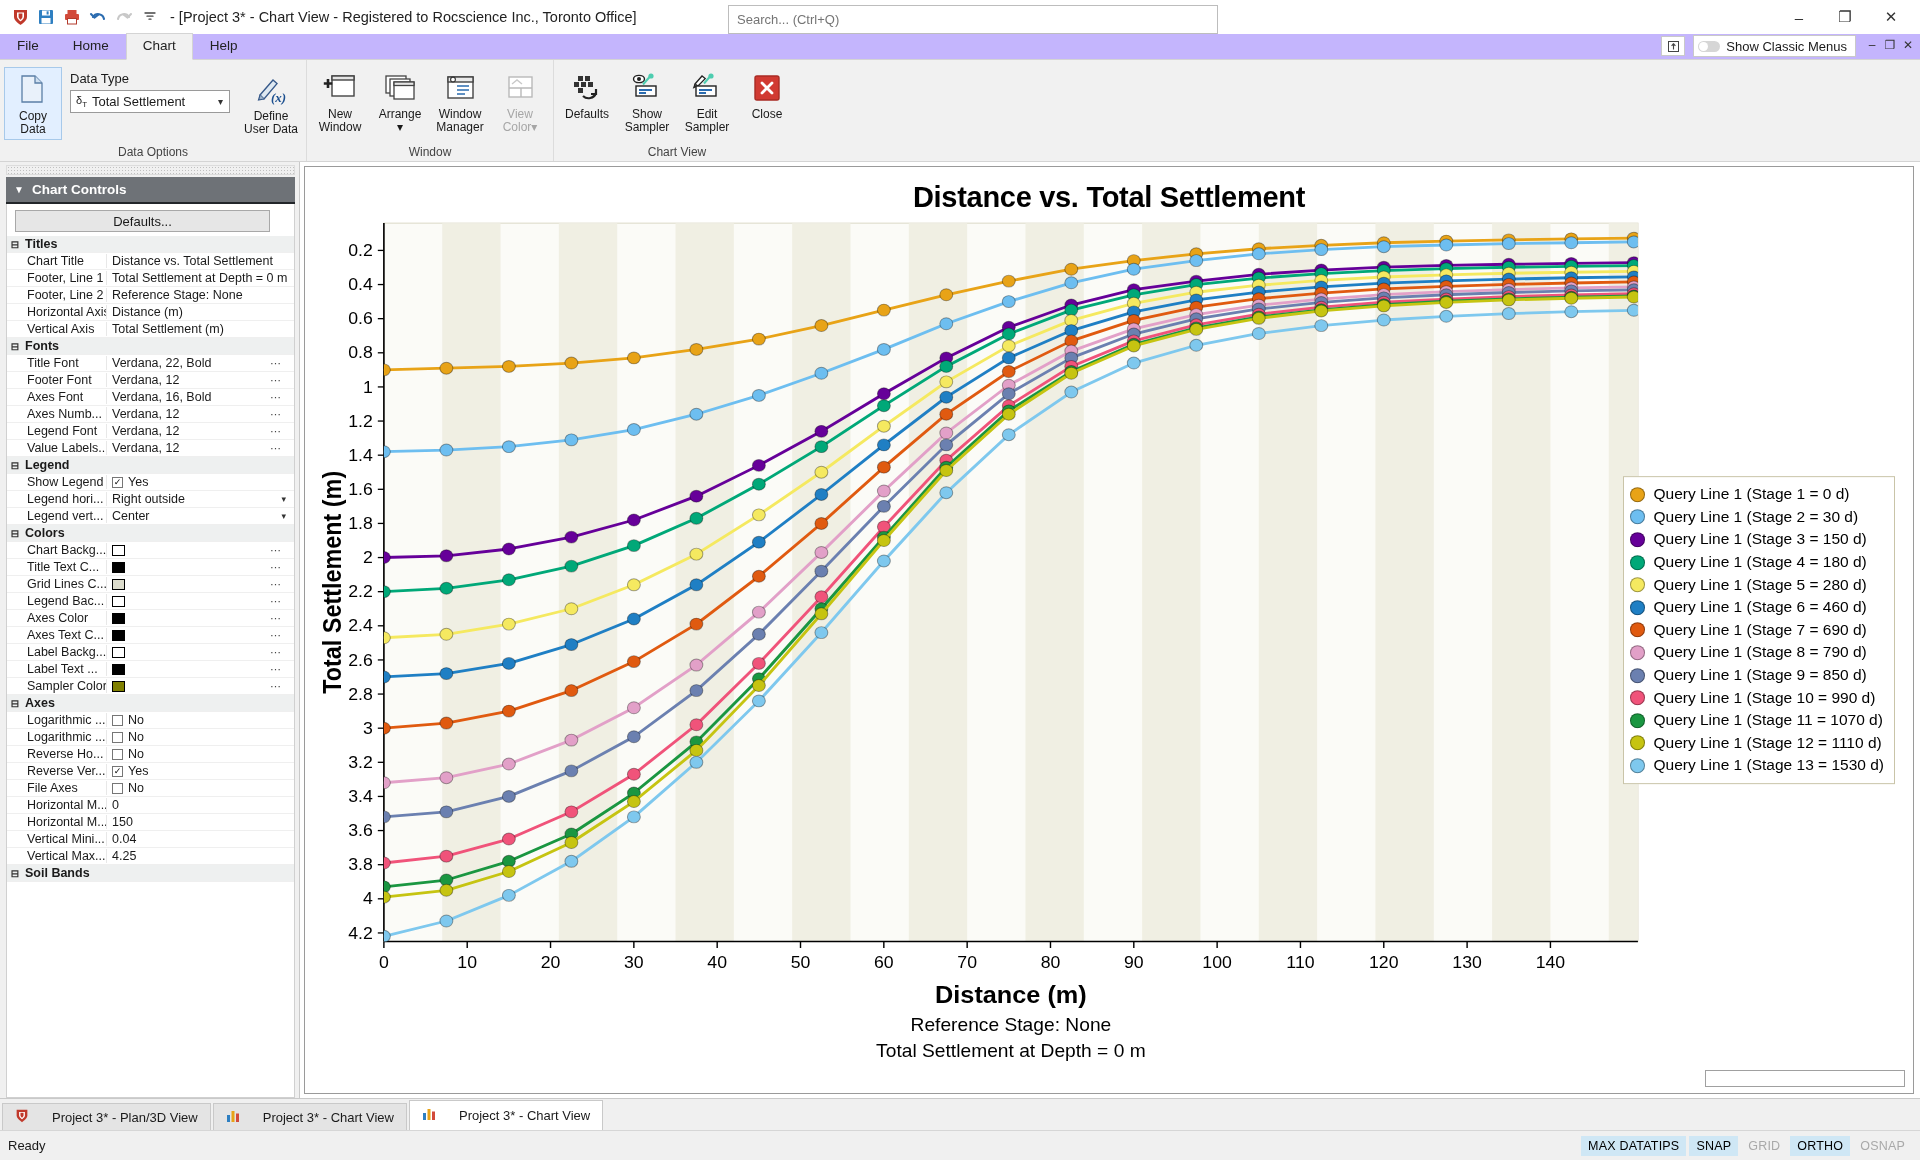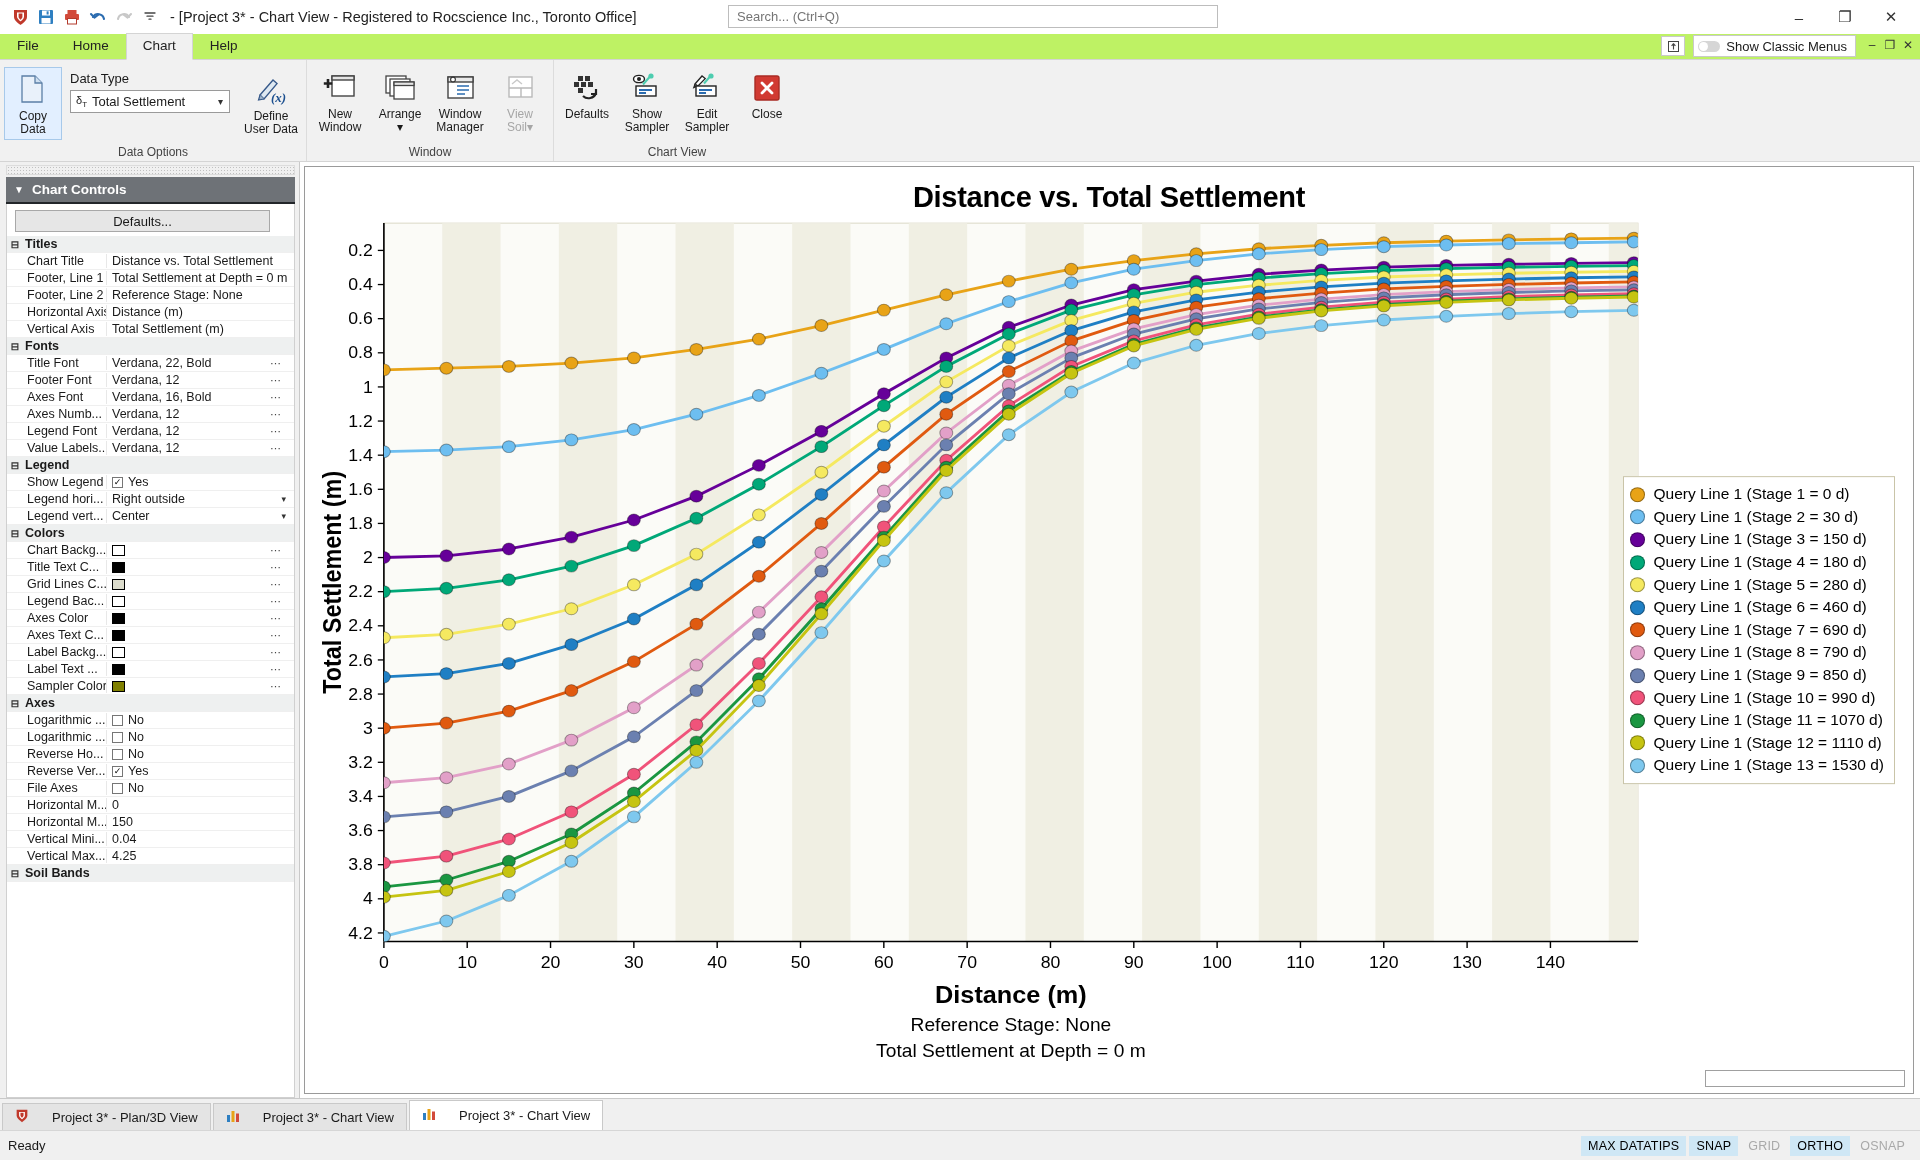--- a/index.html
+++ b/index.html
@@ -13,28 +13,28 @@
   }
 
   
   .titlebar { height:34px; background:#ffffff; display:flex; align-items:center;
               padding:0 4px; position:relative; }
   .qat { display:flex; align-items:center; gap:6px; padding-left:6px; }
   .qat .ic { width:20px; height:20px; display:inline-flex; align-items:center;
              justify-content:center; cursor:pointer; }
   .app-title { font-size:14.5px; color:#222; margin-left:10px; white-space:nowrap; }
   .search-wrap { position:absolute; left:728px; top:5px; width:490px; }
-  .search-box { width:100%; height:23px; border:1px solid #bdbdbd; background:#fff;
+  .search-box { width:100%; height:29px; border:1px solid #bdbdbd; background:#fff;
                 font-size:13px; padding:0 8px; color:#555; font-family:"Liberation Sans",sans-serif; }
   .wincontrols { position:absolute; right:6px; top:0; height:34px; display:flex; align-items:center; gap:0; }
   .wbtn { width:46px; height:32px; display:flex; align-items:center; justify-content:center;
           font-size:15px; color:#333; cursor:pointer; }
 
   
-  .ribbon-tabs { height:26px; background:#bef264; display:flex; align-items:flex-end;
+  .ribbon-tabs { height:26px; background:#c4b5fd; display:flex; align-items:flex-end;
                  border-bottom:1px solid #d4d4d4; position:relative; }
   .rtab { padding:4px 16px 5px 16px; font-size:13.5px; color:#222; cursor:pointer;
           border:1px solid transparent; border-bottom:none; line-height:16px; }
   .rtab.active { background:#f1f1f1; border-color:#d4d4d4; border-bottom:1px solid #f1f1f1;
                  margin-bottom:-1px; }
   .ribbon-right { position:absolute; right:4px; bottom:2px; display:flex; align-items:center; gap:8px; }
   .pin-ic { width:24px; height:20px; border:1px solid #c9c9c9; display:flex;
             align-items:center; justify-content:center; background:#fff; cursor:pointer; }
   .classic-toggle { display:flex; align-items:center; gap:6px; border:1px solid #c9c9c9;
                     background:#fff; height:22px; padding:0 8px 0 4px; font-size:13px; cursor:pointer; }
@@ -293,21 +293,21 @@
       </div>
       <div class="bigbtn disabled">
         <span class="icon-box">
           <svg width="34" height="30" viewBox="0 0 34 30">
               <rect x="6" y="4" width="23" height="20" fill="#fff" stroke="#b9b9b9" stroke-width="1.4"></rect>
               <path d="M6 15h23M18 15v9" stroke="#b9b9b9" stroke-width="1.4"></path>
               <path d="M9 11l5-4 5 4" stroke="#c9c9c9" stroke-width="1.4" fill="none"></path>
             </svg>
         </span>
         <span class="lbl">
-          <span>View</span><br><span>Soil</span><span>▾</span>
+          <span>View</span><br><span>Color</span><span>▾</span>
         </span>
       </div>
     </div>
     <div class="rgroup-label">Window</div>
   </div>
 
   <div class="rgroup">
     <div class="rgroup-items">
       <div class="bigbtn">
         <span class="icon-box">

